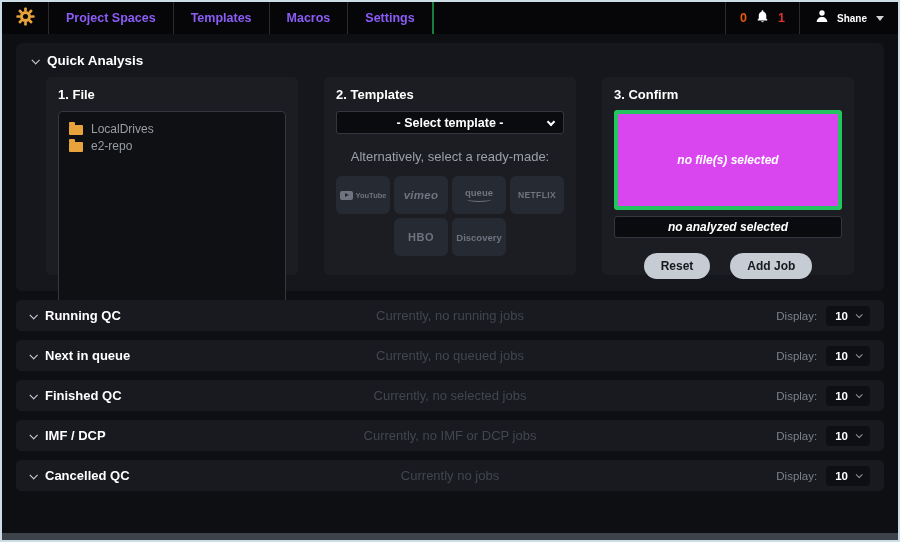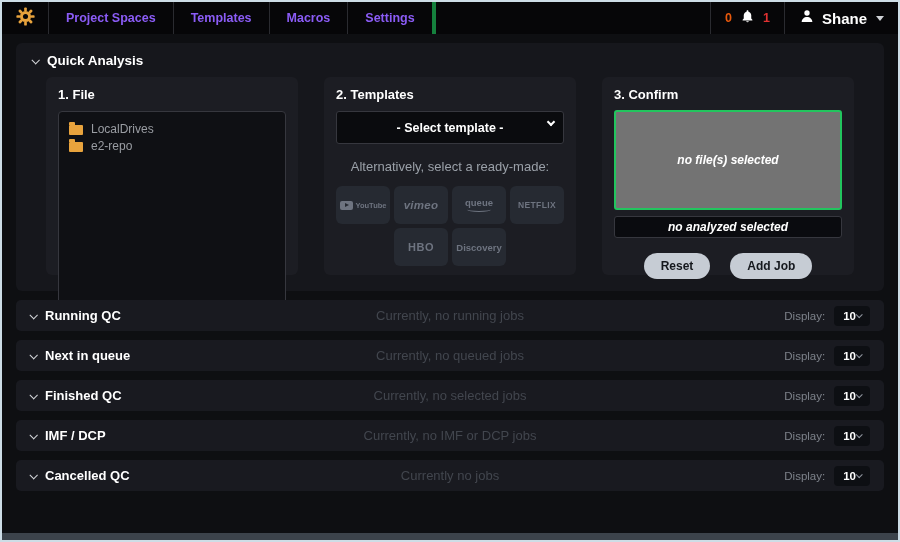--- a/index.html
+++ b/index.html
@@ -27,34 +27,34 @@
     cursor:pointer;
   }
   .topnav { display:flex; align-items:stretch; }
   .topnav .nav-item {
     display:flex; align-items:center;
     padding:0 17px;
     border-left:1px solid #2a2b30;
     color:#8b5cf6; font-size:12.5px; font-weight:700;
     cursor:pointer; white-space:nowrap;
   }
-  .topnav .nav-item:last-child { border-right:4px solid #15803d;text-align:right; }
+  .topnav .nav-item:last-child { border-right:2px solid #15803d;text-align:right; }
   .topbar-right {
     margin-left:auto; display:flex; align-items:center; padding-right:14px;
   }
   .notif-group {
     display:flex; align-items:center; gap:8px;
     padding:0 14px; height:100%;
     border-left:1px solid #2a2b30; border-right:1px solid #2a2b30;
   }
   .badge-num { font-size:12.5px; font-weight:700; }
   .badge-orange { color:#e8590c; }
   .badge-red { color:#e03131; }
   .user-group { display:flex; align-items:center; gap:7px; padding-left:14px; cursor:pointer; }
-  .user-name { color:#fff; font-size:15px; font-weight:600; }
+  .user-name { color:#fff; font-size:10px; font-weight:600; }
   .caret-down {
     width:0; height:0; display:inline-block; margin-left:2px;
     border-left:4px solid transparent; border-right:4px solid transparent;
     border-top:5px solid #cfd2d6;
   }
 
   
   .chev {
     width:6px; height:6px; display:inline-block;
     border-right:1.6px solid #d4d6da; border-bottom:1.6px solid #d4d6da;
@@ -98,21 +98,21 @@
     border-radius:1px; position:relative; flex:none; margin-top:1px;
   }
   .folder-icon::before {
     content:""; position:absolute; top:-3px; left:0;
     width:6px; height:3px; background:#e8a33d;
     border-radius:1px 1px 0 0;
   }
 
   
   .select-box {
-    margin-top:9px; height:33px;
+    margin-top:9px; height:23px;
     background:#0a0b0e; border:1px solid #36373e; border-radius:3px;
     display:flex; align-items:center; position:relative; cursor:pointer;
   }
   .select-box .sel-text {
     flex:1; text-align:center; color:#fff; font-size:12.5px; font-weight:600;
   }
   .sel-chev {
     position:absolute; right:9px; top:7px;
     width:6px; height:6px;
     border-right:2px solid #fff; border-bottom:2px solid #fff;
@@ -147,21 +147,21 @@
     width:24px; height:5px;
     border-bottom:1.4px solid #6e7480; border-radius:0 0 50% 50%;
   }
   .brand-netflix .b-label { font-size:8.5px; font-weight:800; letter-spacing:0.4px; }
   .brand-hbo .b-label { font-size:11px; font-weight:800; letter-spacing:0.5px; }
   .brand-discovery .b-label { font-size:9.5px; font-weight:700; }
 
   
   .files-box {
     margin-top:8px; height:100px;
-    background:#737373; border:2px solid #22c55e; border-radius:3px;
+    background:#d946ef; border:4px solid #22c55e; border-radius:3px;
     display:flex; align-items:center; justify-content:center;
   }
   .empty-msg { color:#fff; font-size:12px; font-style:italic; font-weight:600; }
   .template-box {
     margin-top:6px; height:22px;
     background:#0a0b0f; border:1px solid #36373e; border-radius:3px;
     display:flex; align-items:center; justify-content:center;
   }
   .confirm-btns { margin-top:15px; display:flex; justify-content:center; gap:20px; }
   .pill-btn {
@@ -182,21 +182,21 @@
   .row-left { display:flex; align-items:center; cursor:pointer; z-index:1; }
   .row-title { font-size:13px; font-weight:700; color:#fff; white-space:nowrap; }
   .row-msg {
     position:absolute; left:0; right:0; text-align:center;
     color:#42464e; font-size:13px; pointer-events:none;
   }
   .row-right { margin-left:auto; display:flex; align-items:center; gap:9px; z-index:1; }
   .display-label { color:#7d828a; font-size:11.5px; }
   .display-select {
     background:#0d0f13; border-radius:4px;
-    display:flex; align-items:center; 
+    display:flex; align-items:center; gap:8px;
     padding:4px 9px; cursor:pointer;
   }
   .display-value { color:#fff; font-size:11.5px; font-weight:600; }
   .ds-chev {
     width:5px; height:5px;
     border-right:1.7px solid #9096a0; border-bottom:1.7px solid #9096a0;
     transform:rotate(45deg) translateY(-1px);
   }
 
   

